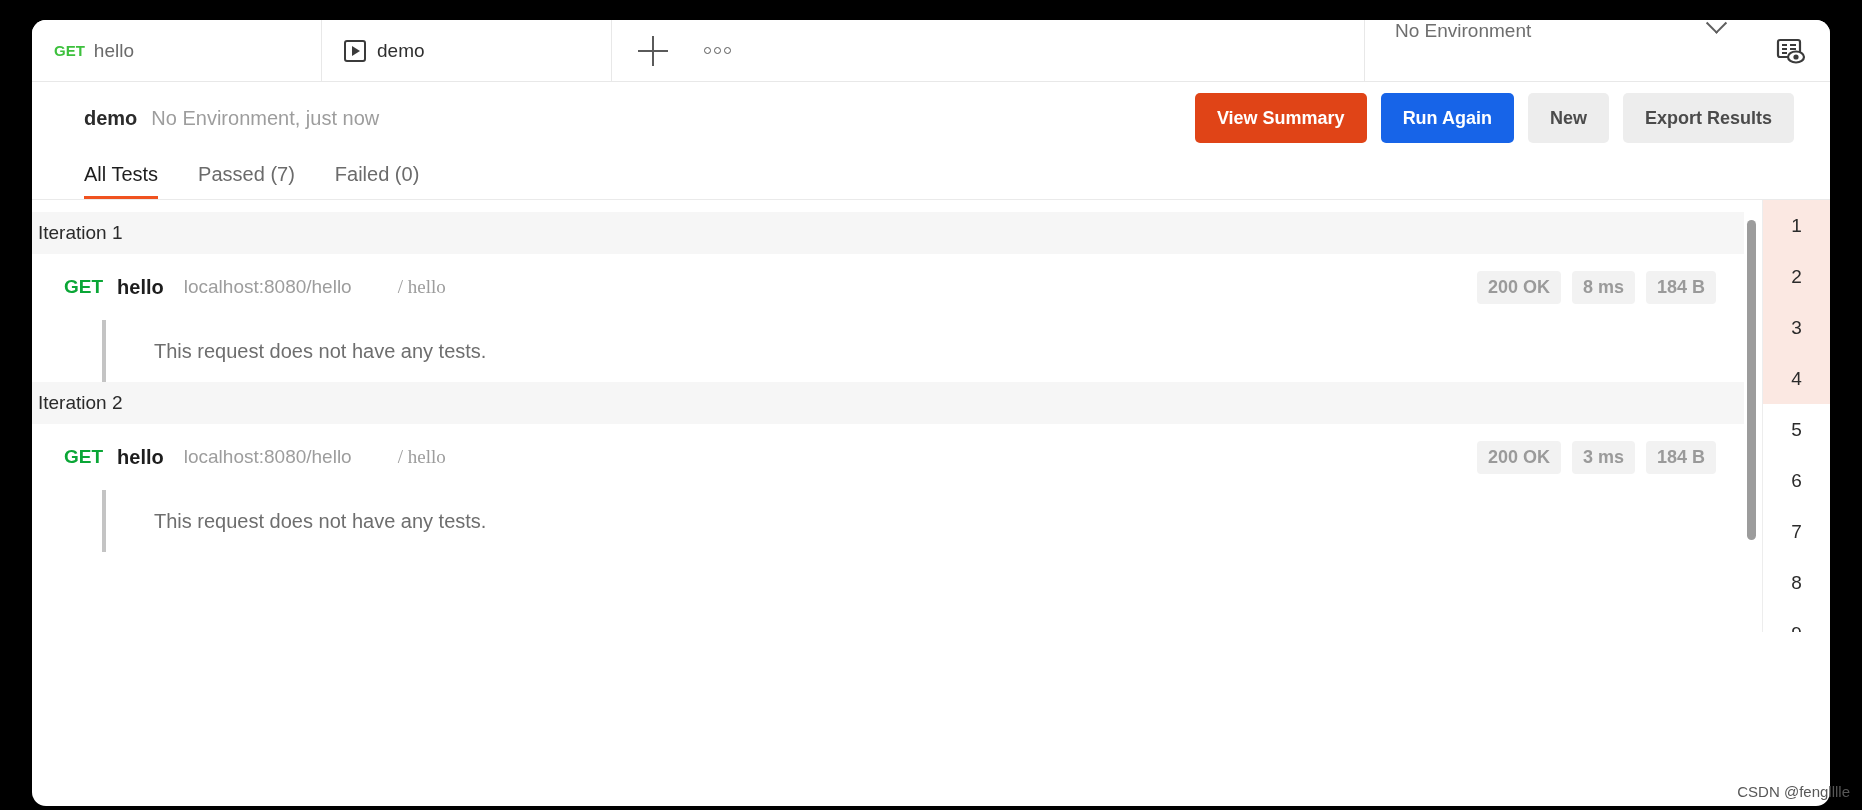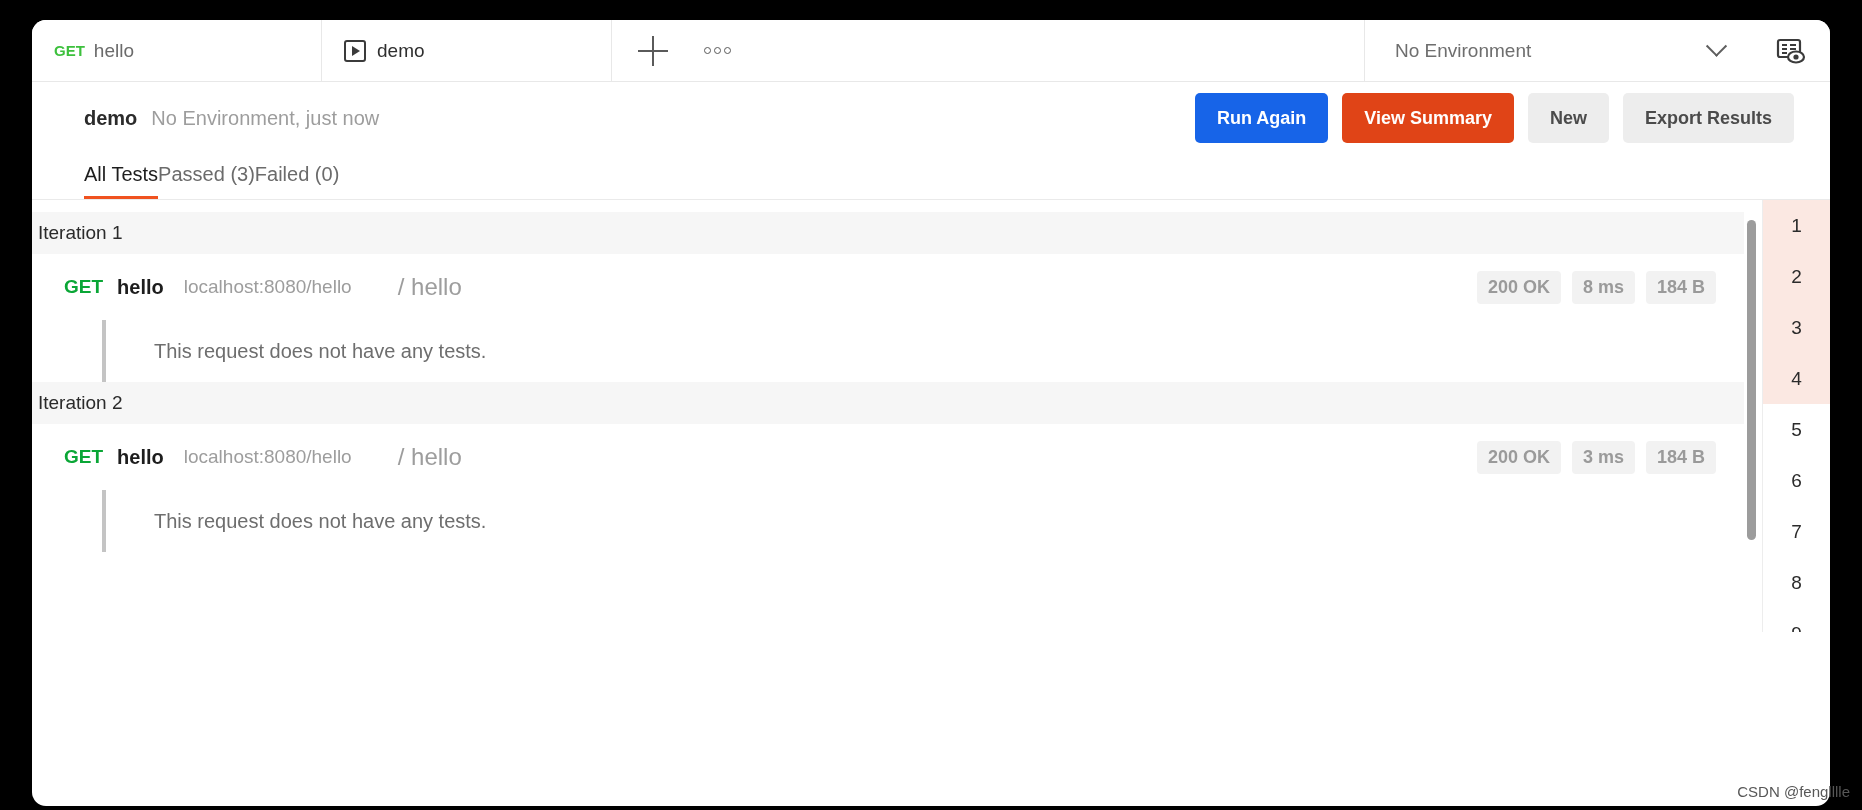--- a/index.html
+++ b/index.html
@@ -81,21 +81,21 @@
     display: flex; gap: 3px; align-items: center; cursor: pointer;
     padding: 6px 2px;
   }
   .dots-btn span {
     width: 7px; height: 7px; border-radius: 50%;
     border: 1.5px solid #5a5a5a;
   }
   .env-select {
     width: 385px;
     display: flex;
-    align-items: center;
+    align-items: flex-start;
     justify-content: space-between;
     padding: 0 26px 0 30px;
     font-size: 19px;
     color: #6e6e6e;
     cursor: pointer;
     gap: 12px;
   }
   .chev {
     width: 15px; height: 15px;
     border-right: 2px solid #5e5e5e;
@@ -131,20 +131,21 @@
     white-space: nowrap;
   }
   .btn-summary { background: #e04417; color: #ffffff; }
   .btn-run     { background: #1764e8; color: #ffffff; }
   .btn-plain   { background: #ededed; color: #4b4b4b; }
 
   
   .testtabs {
     display: flex;
     align-items: flex-end;
+    gap: 40px;
     padding: 0 0 0 52px;
     height: 46px;
     border-bottom: 1px solid #eaeaea;
   }
   .ttab {
     font-size: 20px;
     color: #6b6b6b;
     padding-bottom: 10px;
     border-bottom: 3px solid transparent;
     cursor: pointer;
@@ -173,21 +174,21 @@
     align-items: center;
     height: 66px;
     padding-left: 32px;
     padding-right: 46px;
   }
   .req-method {
     color: #0aa636; font-size: 19px; font-weight: 700; margin-right: 14px;
   }
   .req-name { color: #1d1d1d; font-size: 20px; font-weight: 700; margin-right: 20px; }
   .req-url  { color: #9d9d9d; font-size: 19px; margin-right: 46px; }
-  .req-path { color: #9d9d9d; font-size: 24px; }
+  .req-path { color: #9d9d9d; font-size: 19px; font-family: Liberation Serif, serif; }
   .badges { margin-left: auto; display: flex; gap: 11px; }
   .badge {
     background: #f2f2f2;
     color: #9a9a9a;
     font-size: 18px;
     font-weight: 700;
     border-radius: 4px;
     padding: 6px 11px;
   }
   .test-note {
@@ -278,29 +279,29 @@
         <ellipse cx="22" cy="22" rx="8" ry="5.5" fill="#ffffff" stroke="#3b3b3b" stroke-width="2.2"></ellipse>
         <circle cx="22" cy="22" r="2.6" fill="#3b3b3b"></circle>
       </svg>
     </div>
   </div>
 
   <div class="runhead">
     <span class="run-title">demo</span>
     <span class="run-sub">No Environment, just now</span>
     <span class="spacer"></span>
+    <button class="btn btn-summary">View Summary</button>
     <button class="btn btn-run">Run Again</button>
-    <button class="btn btn-summary">View Summary</button>
     <button class="btn btn-plain">New</button>
     <button class="btn btn-plain">Export Results</button>
   </div>
 
   <div class="testtabs">
     <div class="ttab active">All Tests</div>
-    <div class="ttab">Passed (3)</div>
+    <div class="ttab">Passed (7)</div>
     <div class="ttab">Failed (0)</div>
   </div>
 
   <div class="results-wrap">
 
     <div class="results">
 
       <div class="iter-head">Iteration 1</div>
       <div class="req-row">
         <span class="req-method">GET</span>

